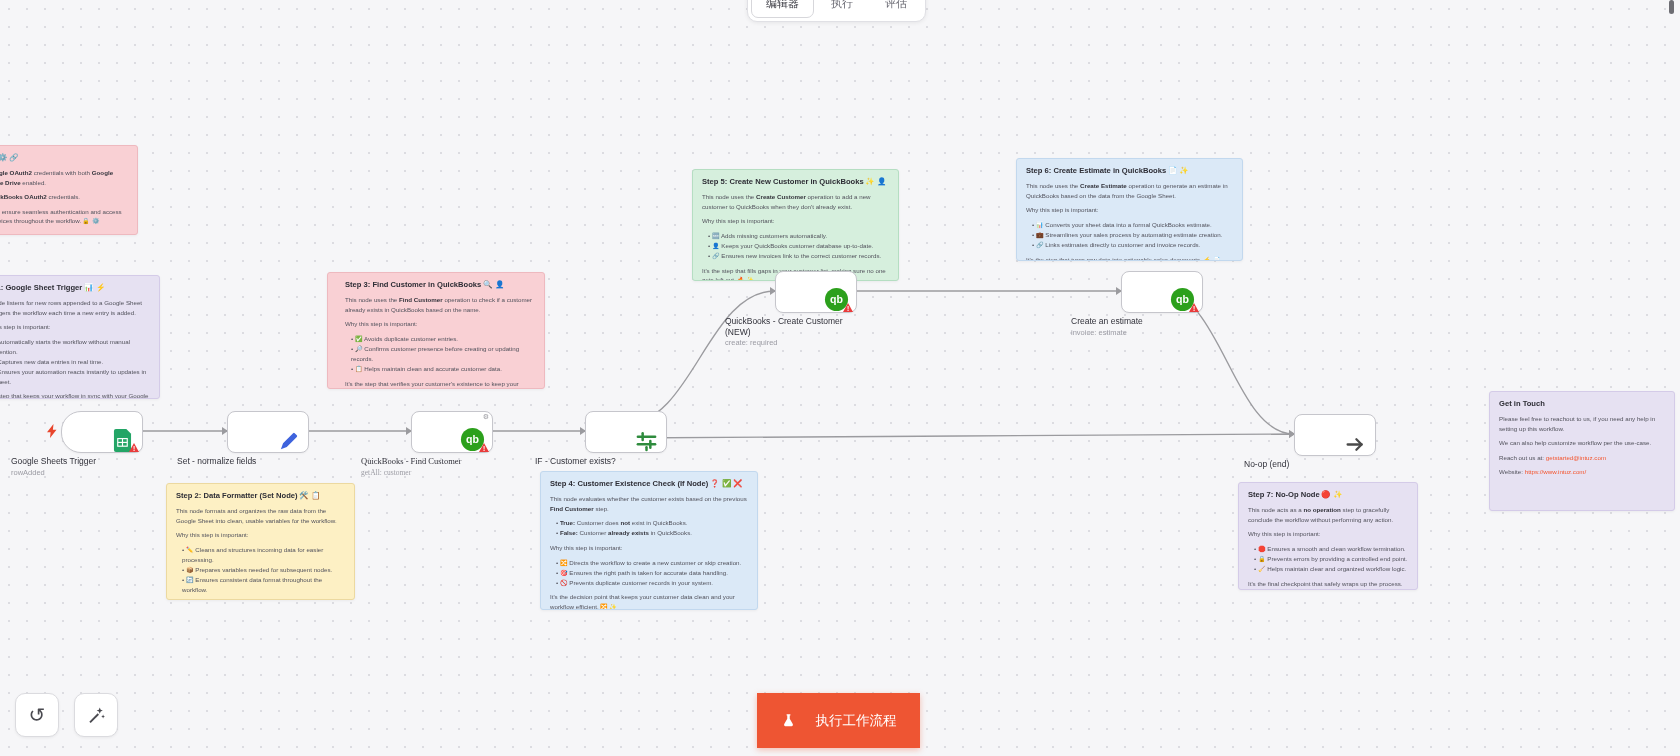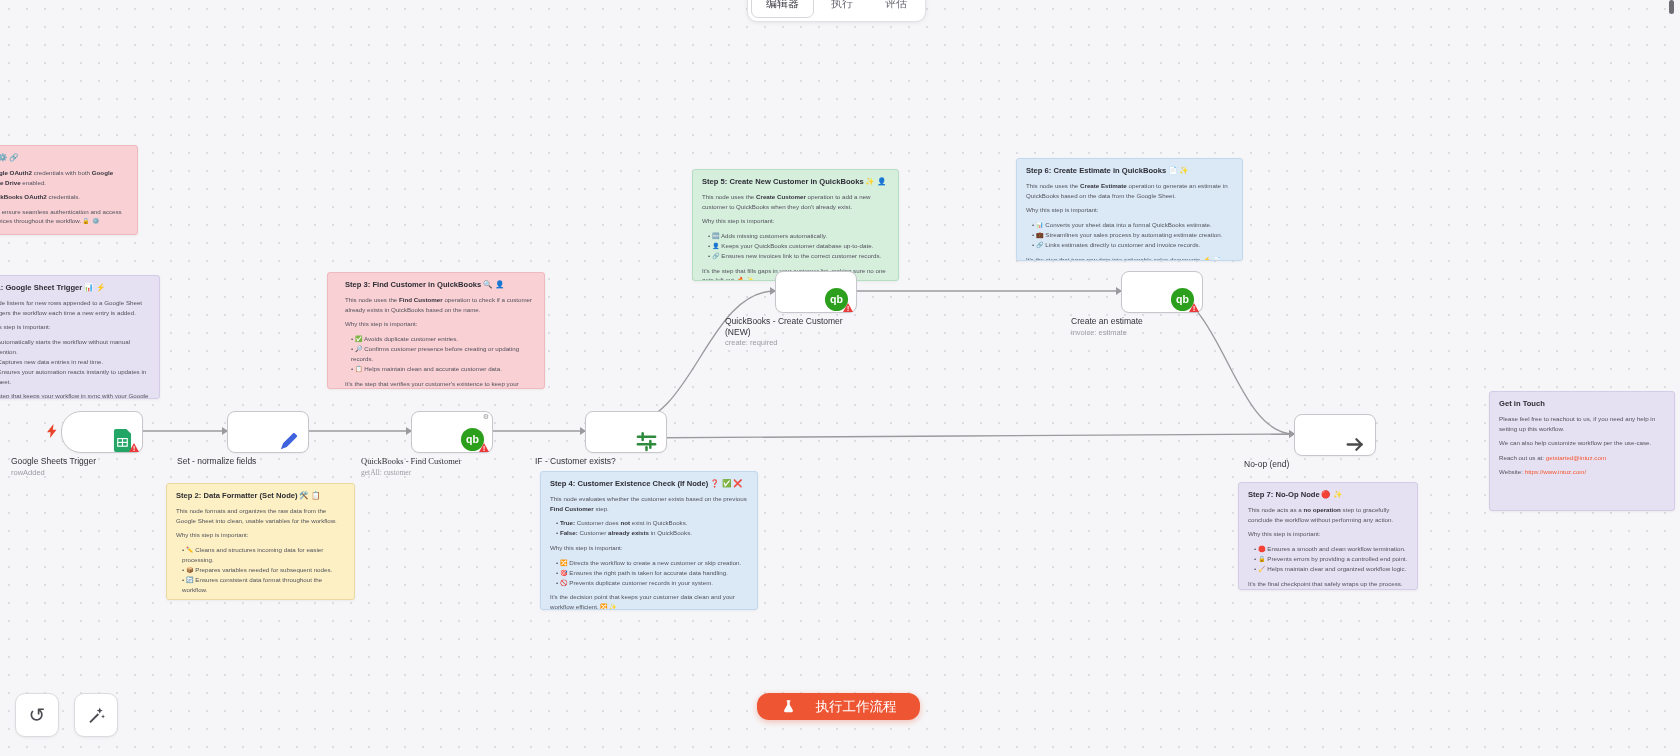--- a/index.html
+++ b/index.html
@@ -58,22 +58,22 @@
   .tab.active{color:#3a3a42;border-color:#d7d7db;background:#fff;}
   .ctl-btn{
     position:absolute;width:44px;height:44px;z-index:6;
     background:#fff;border:1px solid #dbdbdf;border-radius:10px;
     display:flex;align-items:center;justify-content:center;
     box-shadow:0 1px 3px rgba(0,0,0,.06);cursor:pointer;padding:0;
   }
   #undo-btn{left:15px;top:693px;font-size:20px;color:#4a4a50;font-family:"DejaVu Sans",sans-serif;}
   #tidy-btn{left:74px;top:693px;}
   #execute-btn{
-    position:absolute;left:757px;top:693px;width:163px;height:27px;z-index:6;
-    background:#ee5533;border:none;border-radius:12px;color:#fff;
+    position:absolute;left:757px;top:693px;width:163px;height:55px;z-index:6;
+    background:#ee5533;border:none;border-radius:0;color:#fff;
     font-size:13.5px;font-family:"Liberation Sans",sans-serif;
     display:flex;align-items:center;justify-content:center;gap:20px;cursor:pointer;
     box-shadow:0 2px 6px rgba(238,85,51,.35);
   }
   #scroll-thumb{
     position:absolute;right:6px;top:0;width:5px;height:14px;z-index:7;
     background:#6d6d73;border-radius:3px;
   }
 </style>
 </head>

